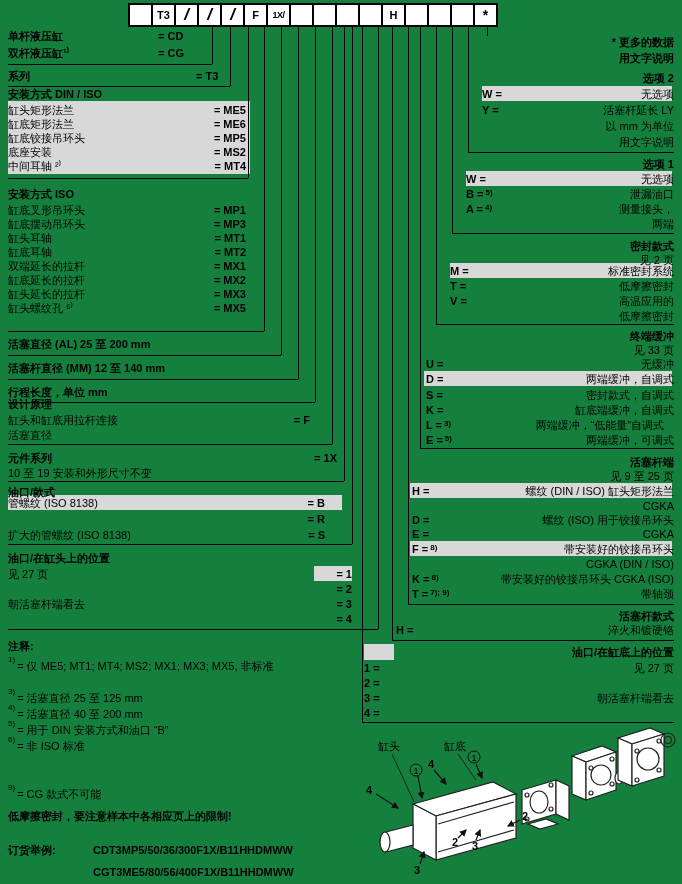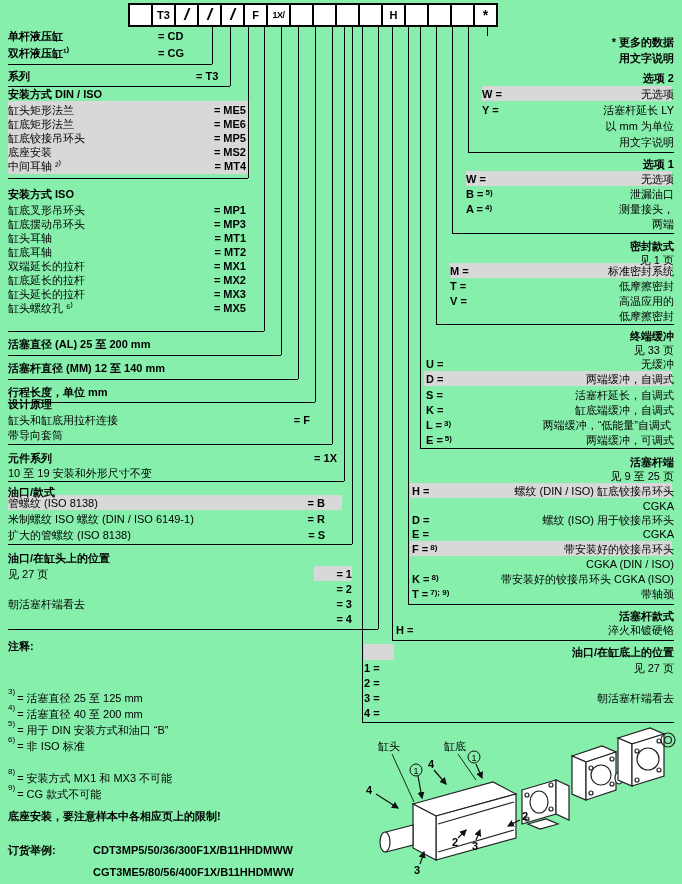--- a/index.html
+++ b/index.html
@@ -1,16 +1,16 @@
 <!DOCTYPE html>
 <html><head>
 <meta charset="utf-8">
 <style>
   html,body{margin:0;padding:0;background:#fff}
-  .page{position:relative;width:682px;height:884px;background:#86efac;overflow:hidden;
+  .page{position:relative;width:682px;height:884px;background:#15803d;overflow:hidden;
         font-family:"Liberation Sans",sans-serif;color:#000}
   .t{position:absolute;font-size:11px;line-height:13px;white-space:nowrap;color:#000}
   .b{font-weight:bold}
   .r{text-align:right}
   .sp{font-size:8px;vertical-align:top;position:relative;top:-2px;margin-left:2px;font-weight:bold}
   .nm{font-size:8px;position:relative;top:-3px;margin-right:2px}
   .vl{position:absolute;width:1px;background:#000}
   .hl{position:absolute;height:1px;background:#000}
   .gb{position:absolute;background:#d8d8d8}
   .boxrow{position:absolute;left:128px;top:3px;display:flex}
@@ -136,30 +136,29 @@
   <span class="t" style="left:8px;top:302px">缸头螺纹孔 ⁶⁾</span>
   <span class="t b r" style="left:150px;top:302px;width:96px">= MX5</span>
 
   <span class="t b" style="left:8px;top:338px">活塞直径 (AL) 25 至 200 mm</span>
   <span class="t b" style="left:8px;top:362px">活塞杆直径 (MM) 12 至 140 mm</span>
   <span class="t b" style="left:8px;top:386px">行程长度，单位 mm</span>
 
   <span class="t b" style="left:8px;top:398px">设计原理</span>
   <span class="t" style="left:8px;top:414px">缸头和缸底用拉杆连接</span>
   <span class="t b r" style="left:250px;top:414px;width:60px">= F</span>
-  <span class="t" style="left:8px;top:429px">带导向套筒</span>
+  <span class="t" style="left:8px;top:429px">活塞直径</span>
 
   <span class="t b" style="left:8px;top:452px">元件系列</span>
   <span class="t b r" style="left:277px;top:452px;width:60px">= 1X</span>
   <span class="t" style="left:8px;top:467px">10 至 19 安装和外形尺寸不变</span>
 
   <span class="t b" style="left:8px;top:486px">油口/款式</span>
   <span class="t" style="left:8px;top:497px">管螺纹 (ISO 8138)</span>
   <span class="t b r" style="left:265px;top:497px;width:60px">= B</span>
-  <span class="t" style="left:8px;top:513px">米制螺纹 ISO 螺纹 (DIN / ISO 6149-1)</span>
   <span class="t b r" style="left:265px;top:513px;width:60px">= R</span>
   <span class="t" style="left:8px;top:529px">扩大的管螺纹 (ISO 8138)</span>
   <span class="t b r" style="left:265px;top:529px;width:60px">= S</span>
 
   <span class="t b" style="left:8px;top:552px">油口/在缸头上的位置</span>
   <span class="t" style="left:8px;top:568px">见 27 页</span>
   <span class="t b r" style="left:292px;top:568px;width:60px">= 1</span>
   <span class="t b r" style="left:292px;top:583px;width:60px">= 2</span>
   <span class="t b r" style="left:292px;top:598px;width:60px">= 3</span>
   <span class="t b r" style="left:292px;top:613px;width:60px">= 4</span>
@@ -179,48 +178,48 @@
   <span class="t b" style="right:8px;top:158px">选项 1</span>
   <span class="t b" style="left:466px;top:173px">W =</span>
   <span class="t" style="right:8px;top:173px">无选项</span>
   <span class="t b" style="left:466px;top:188px"><span>B =</span><sup class="sp">5)</sup></span>
   <span class="t" style="right:8px;top:188px">泄漏油口</span>
   <span class="t b" style="left:466px;top:203px"><span>A =</span><sup class="sp">4)</sup></span>
   <span class="t" style="right:8px;top:203px">测量接头，</span>
   <span class="t" style="right:8px;top:218px">两端</span>
 
   <span class="t b" style="right:8px;top:240px">密封款式</span>
-  <span class="t" style="right:8px;top:254px">见 1 页</span>
+  <span class="t" style="right:8px;top:254px">见 2 页</span>
   <span class="t b" style="left:450px;top:265px">M =</span>
   <span class="t" style="right:8px;top:265px">标准密封系统</span>
   <span class="t b" style="left:450px;top:280px">T =</span>
   <span class="t" style="right:8px;top:280px">低摩擦密封</span>
   <span class="t b" style="left:450px;top:295px">V =</span>
   <span class="t" style="right:8px;top:295px">高温应用的</span>
   <span class="t" style="right:8px;top:310px">低摩擦密封</span>
 
   <span class="t b" style="right:8px;top:330px">终端缓冲</span>
   <span class="t" style="right:8px;top:344px">见 33 页</span>
   <span class="t b" style="left:426px;top:358px">U =</span>
   <span class="t" style="right:8px;top:358px">无缓冲</span>
   <span class="t b" style="left:426px;top:373px">D =</span>
   <span class="t" style="right:8px;top:373px">两端缓冲，自调式</span>
   <span class="t b" style="left:426px;top:389px">S =</span>
-  <span class="t" style="right:8px;top:389px">活塞杆延长，自调式</span>
+  <span class="t" style="right:8px;top:389px">密封款式，自调式</span>
   <span class="t b" style="left:426px;top:404px">K =</span>
   <span class="t" style="right:8px;top:404px">缸底端缓冲，自调式</span>
   <span class="t b" style="left:426px;top:419px"><span>L =</span><sup class="sp">3)</sup></span>
-  <span class="t" style="right:11px;top:419px">两端缓冲，“低能量”自调式</span>
+  <span class="t" style="right:18px;top:419px">两端缓冲，“低能量”自调式</span>
   <span class="t b" style="left:426px;top:434px"><span>E =</span><sup class="sp">5)</sup></span>
   <span class="t" style="right:8px;top:434px">两端缓冲，可调式</span>
 
   <span class="t b" style="right:8px;top:456px">活塞杆端</span>
   <span class="t" style="right:8px;top:470px">见 9 至 25 页</span>
   <span class="t b" style="left:412px;top:485px">H =</span>
-  <span class="t" style="right:8px;top:485px">螺纹 (DIN / ISO) 缸底铰接吊环头</span>
+  <span class="t" style="right:8px;top:485px">螺纹 (DIN / ISO) 缸头矩形法兰</span>
   <span class="t" style="right:8px;top:500px">CGKA</span>
   <span class="t b" style="left:412px;top:514px">D =</span>
   <span class="t" style="right:8px;top:514px">螺纹 (ISO) 用于铰接吊环头</span>
   <span class="t b" style="left:412px;top:528px">E =</span>
   <span class="t" style="right:8px;top:528px">CGKA</span>
   <span class="t b" style="left:412px;top:543px"><span>F =</span><sup class="sp">8)</sup></span>
   <span class="t" style="right:8px;top:543px">带安装好的铰接吊环头</span>
   <span class="t" style="right:8px;top:558px">CGKA (DIN / ISO)</span>
   <span class="t b" style="left:412px;top:573px"><span>K =</span><sup class="sp">8)</sup></span>
   <span class="t" style="right:8px;top:573px">带安装好的铰接吊环头 CGKA (ISO)</span>
@@ -233,27 +232,27 @@
 
   <span class="t b" style="right:8px;top:646px">油口/在缸底上的位置</span>
   <span class="t" style="right:8px;top:662px">见 27 页</span>
   <span class="t b" style="left:364px;top:662px">1 =</span>
   <span class="t b" style="left:364px;top:677px">2 =</span>
   <span class="t b" style="left:364px;top:692px">3 =</span>
   <span class="t b" style="left:364px;top:707px">4 =</span>
   <span class="t" style="right:8px;top:692px">朝活塞杆端看去</span>
 
   <span class="t b" style="left:8px;top:640px">注释:</span>
+  <span class="t" style="left:8px;top:656px"><sup class="nm">1)</sup><span>= 仅 ME5; MT1; MT4; MS2; MX1; MX3; MX5, 非标准</span></span>
   <span class="t" style="left:8px;top:688px"><sup class="nm">3)</sup><span>= 活塞直径 25 至 125 mm</span></span>
   <span class="t" style="left:8px;top:704px"><sup class="nm">4)</sup><span>= 活塞直径 40 至 200 mm</span></span>
   <span class="t" style="left:8px;top:720px"><sup class="nm">5)</sup><span>= 用于 DIN 安装方式和油口 “B”</span></span>
   <span class="t" style="left:8px;top:736px"><sup class="nm">6)</sup><span>= 非 ISO 标准</span></span>
-  <span class="t" style="left:8px;top:768px"><sup class="nm">8)</sup><span>= 安装方式 MX1 和 MX3 不可能</span></span>
   <span class="t" style="left:8px;top:784px"><sup class="nm">9)</sup><span>= CG 款式不可能</span></span>
-  <span class="t b" style="left:8px;top:810px">底座安装，要注意样本中各相应页上的限制!</span>
+  <span class="t b" style="left:8px;top:810px">低摩擦密封，要注意样本中各相应页上的限制!</span>
 
   <span class="t b" style="left:8px;top:844px">订货举例:</span>
   <span class="t b" style="left:93px;top:844px">CDT3MP5/50/36/300F1X/B11HHDMWW</span>
   <span class="t b" style="left:93px;top:866px">CGT3ME5/80/56/400F1X/B11HHDMWW</span>
 
   <svg style="position:absolute;left:358px;top:726px" width="324" height="156" viewBox="0 0 324 156">
     <defs>
       <marker id="ah" markerWidth="7" markerHeight="7" refX="5" refY="3" orient="auto">
         <path d="M0,0 L6,3 L0,6 Z" fill="#111"></path>
       </marker>

